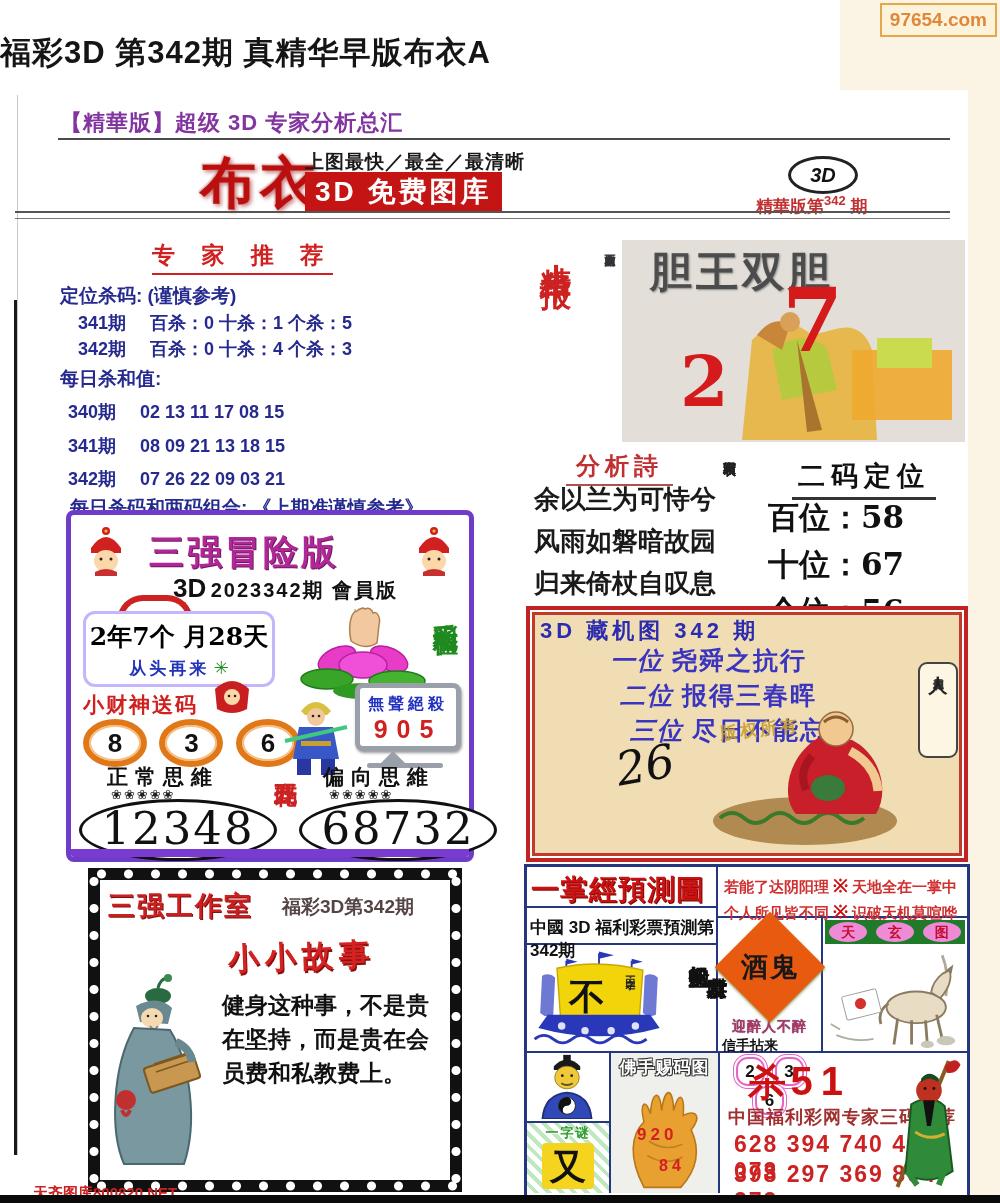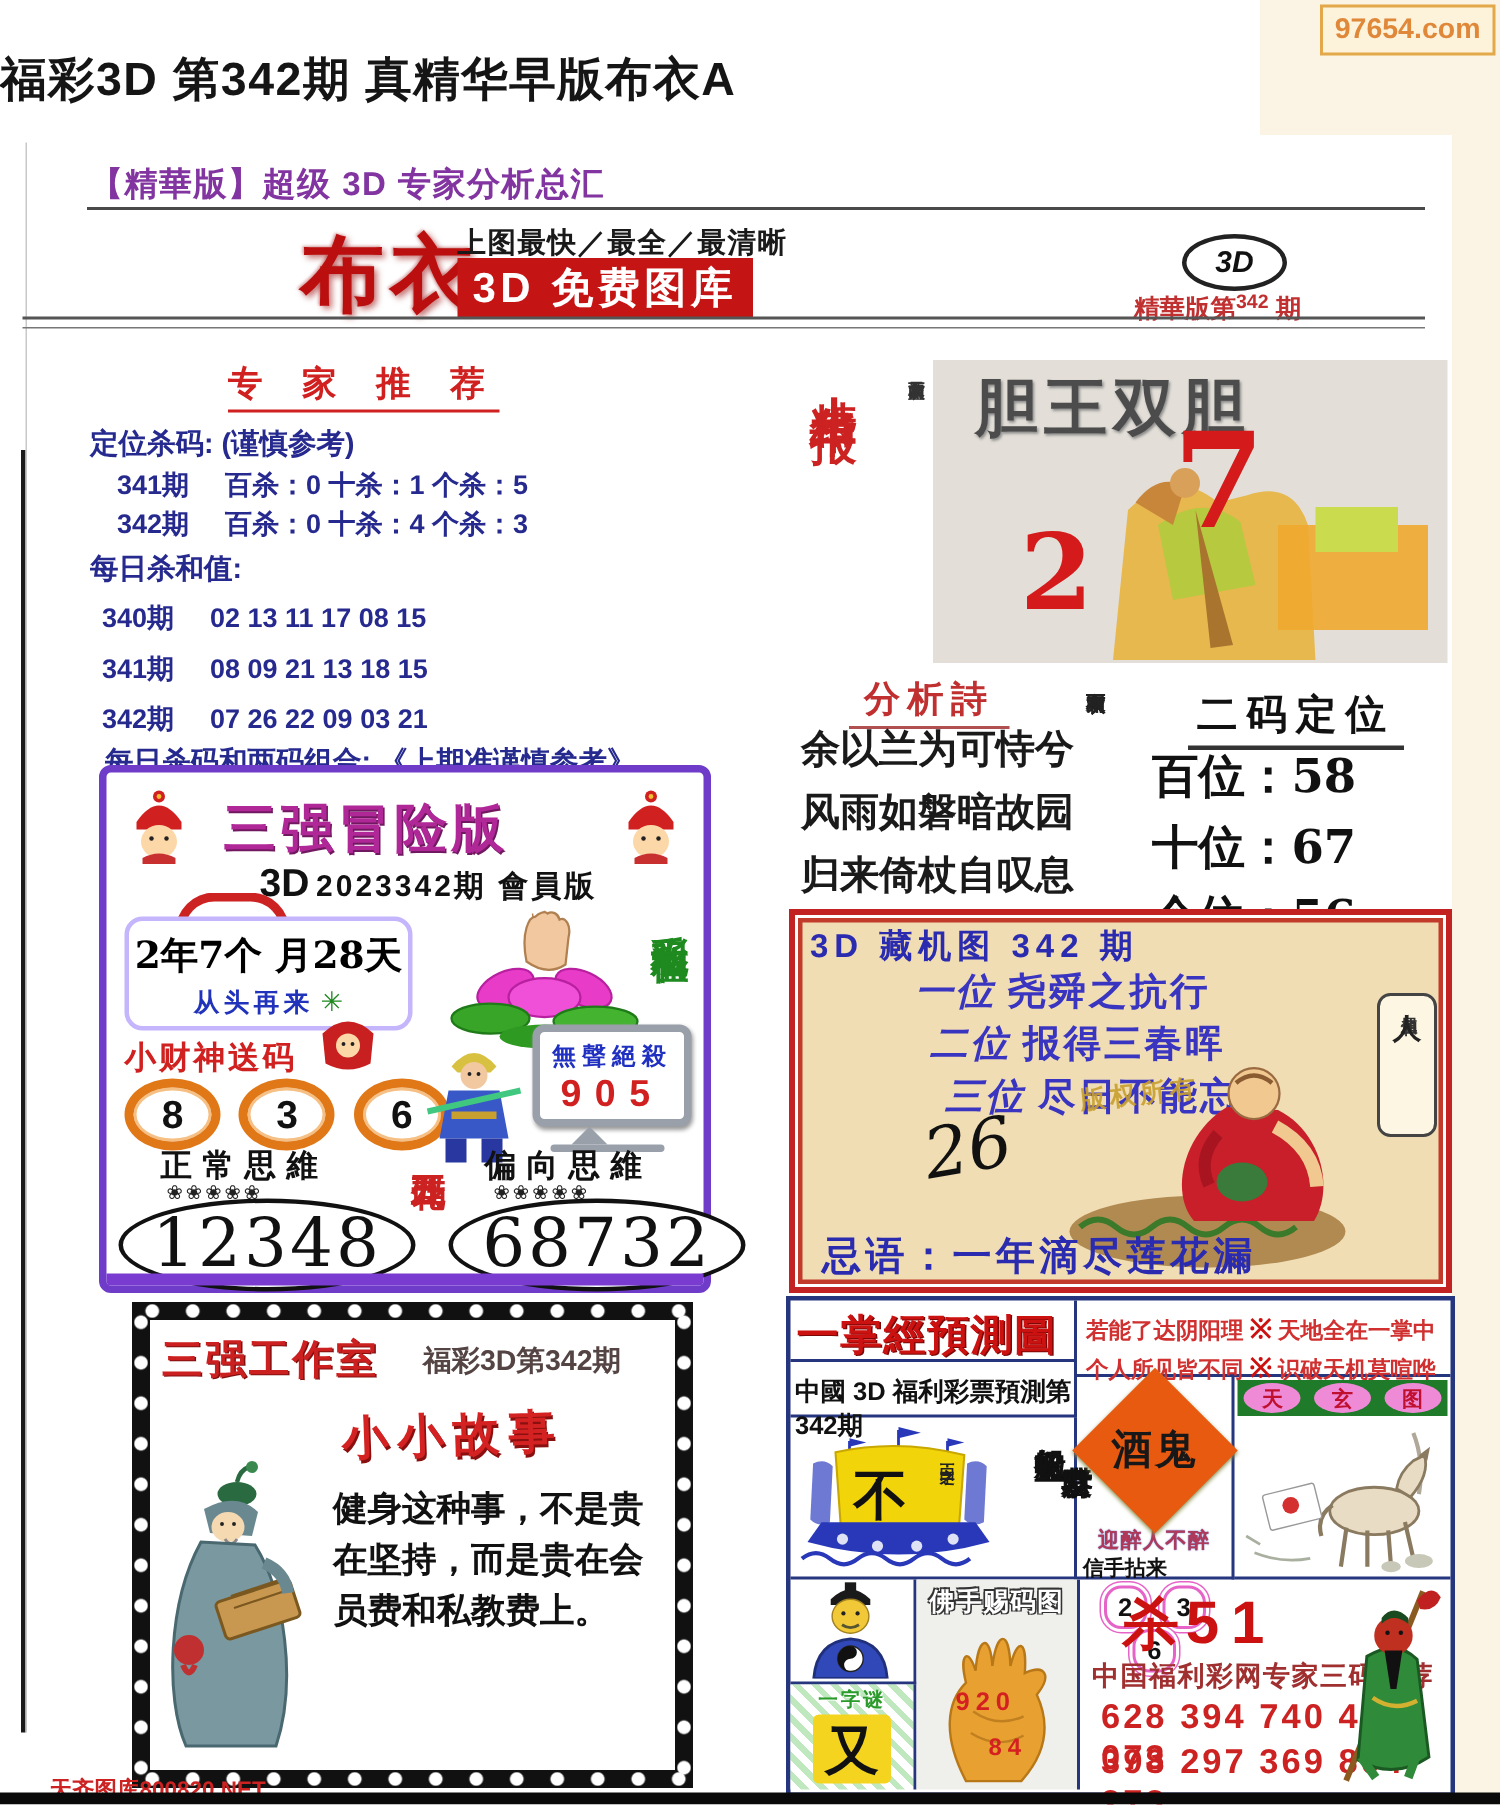--- a/index.html
+++ b/index.html
@@ -212,21 +212,20 @@
       <circle cx="136" cy="33" r="17" fill="#f0c890" stroke="#9a6a40" stroke-width="1.5"></circle>
       <path d="M124,26 q12,-10 24,0" stroke="#8a5a30" stroke-width="3" fill="none"></path>
       <path d="M150,55 q26,14 28,40" stroke="#f0c890" stroke-width="9" fill="none"></path>
       <path d="M112,60 q-14,16 -6,34" stroke="#a81520" stroke-width="8" fill="none"></path>
     </svg>
     <div class="abs cj-wm" style="left:190px;top:108px;">版权所有</div>
     <div class="abs cj-box" style="left:388px;top:52px;width:36px;height:92px;">
       <div class="vtext" style="font-size:11px;font-weight:bold;color:#333;margin:6px auto 0;">和值尾</div>
       <div style="font-size:19px;font-weight:bold;color:#222;margin-top:3px;">人</div>
     </div>
-    <div class="abs cj-taboo" style="left:18px;top:210px;">忌语：一年滴尽莲花漏</div>
   </div>
 
   <div class="abs adv" style="left:66px;top:510px;width:398px;height:342px;">
     <svg class="abs" style="left:12px;top:10px;" width="46" height="52" viewBox="0 0 46 50">
       <path d="M8,22 Q23,0 38,22 L38,27 L8,27 Z" fill="#d02020"></path>
         <circle cx="23" cy="5" r="4" fill="#d02020"></circle>
         <circle cx="23" cy="5" r="1.6" fill="#f0c030"></circle>
       <ellipse cx="23" cy="35" rx="12" ry="11" fill="#fcd8a8"></ellipse>
         <circle cx="18" cy="33" r="1.5" fill="#222"></circle>
         <circle cx="28" cy="33" r="1.5" fill="#222"></circle>

